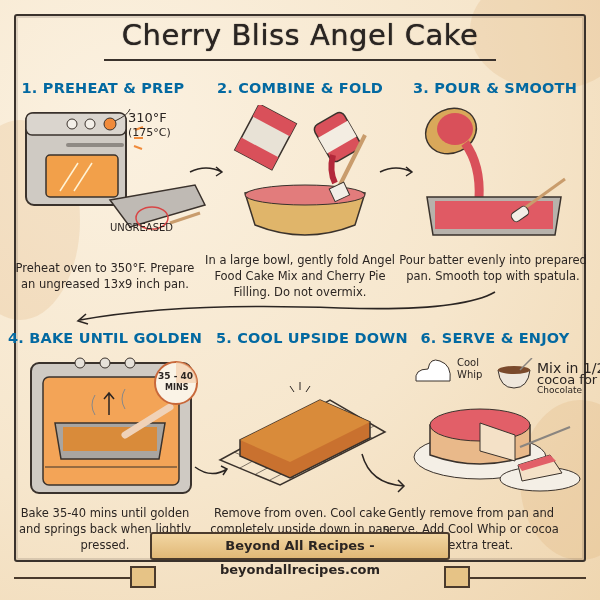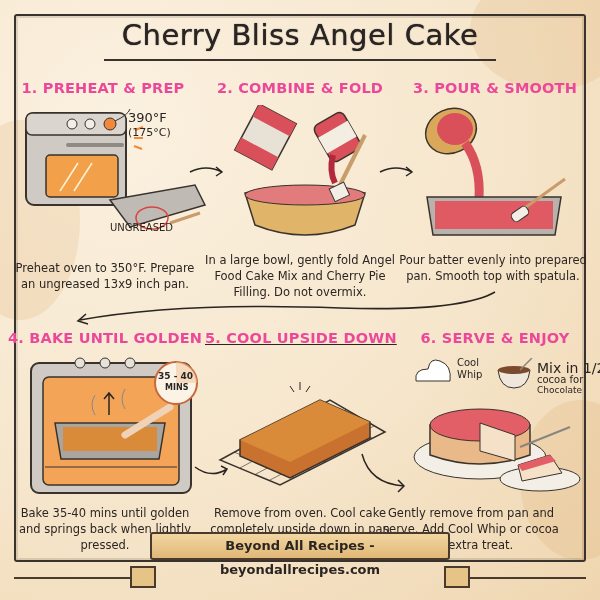--- a/index.html
+++ b/index.html
@@ -21,21 +21,21 @@
     font-family: "DejaVu Sans", sans-serif; font-size: 29px; font-weight: normal;
     letter-spacing: 0.5px; color: #2a2522;
     text-shadow: 0 0 1px #2a2522;
   }
   .title-rule {
     position: absolute; left: 104px; top: 59px; width: 392px; height: 2px; background: #3a322c;
   }
   .step { position: absolute; width: 190px; }
   .step-head {
     font-family: "DejaVu Sans", sans-serif; font-size: 14.5px; font-weight: bold;
-    letter-spacing: 0.2px; color: #ec4899; text-align: center; white-space: nowrap;
+    letter-spacing: 0.2px; color: #0369a1; text-align: center; white-space: nowrap;
   }
   .step-desc {
     position: absolute; font-family: "DejaVu Sans", sans-serif; font-size: 11.5px; line-height: 16px;
     text-align: center; color: #2b2522; width: 190px;
   }
   .illus { position: absolute; }
   .small-label { font-family: "DejaVu Sans", sans-serif; font-size: 9px; color: #2b2522; position: absolute; white-space: nowrap; }
   .banner {
     position: absolute; left: 150px; top: 532px; width: 300px; height: 28px;
     background: linear-gradient(#f2d6a2, #e1b877); border: 2px solid #4a3a2c; border-radius: 3px;
@@ -69,21 +69,21 @@
   <rect x="46" y="38" width="58" height="4" rx="2" fill="#8f8a84"></rect>
   <rect x="26" y="50" width="72" height="42" rx="4" fill="#f2a04a" stroke="#3a322c" stroke-width="1.5"></rect>
   <line x1="40" y1="86" x2="58" y2="58" stroke="#fff3d6" stroke-width="1.5"></line>
   <line x1="54" y1="86" x2="72" y2="58" stroke="#fff3d6" stroke-width="1.5"></line>
   <path d="M90 95 L175 80 L185 100 L110 122 Z" fill="#bfbab4" stroke="#3a322c" stroke-width="1.5"></path>
   <ellipse cx="132" cy="113" rx="16" ry="11" fill="none" stroke="#d84545" stroke-width="1.5"></ellipse>
   <path d="M95 16 Q108 10 110 4" fill="none" stroke="#3a322c"></path>
   <path d="M115 25 l8 -3 M114 33 l9 0 M114 41 l8 3" stroke="#f08a3a" stroke-width="2"></path>
   <path d="M150 118 l30 -10" stroke="#c99c6c" stroke-width="3"></path>
 </svg>
-<div class="small-label" style="left:128px;top:110px;font-size:13px;">390°F</div>
+<div class="small-label" style="left:128px;top:110px;font-size:13px;">310°F</div>
 <div class="small-label" style="left:128px;top:126px;font-size:11px;">(175°C)</div>
 <div class="small-label" style="left:110px;top:222px;font-size:10px;">UNGREASED</div>
 <div class="step-desc" style="left:10px;top:252px;margin-top:8px;">Preheat oven to 350°F. Prepare an ungreased 13x9 inch pan.</div>
 
 <svg class="illus" style="left:188px;top:160px;" width="40" height="20">
   <path d="M2 12 Q18 4 34 12 M28 7 L34 12 L28 16" fill="none" stroke="#2b2522" stroke-width="1.5"></path>
 </svg>
 
 <div class="step" style="left:205px;top:80px;">
   <div class="step-head">2. COMBINE &amp; FOLD</div>
@@ -145,21 +145,21 @@
   <path d="M100 80 L145 52" stroke="#f0d2b8" stroke-width="7" stroke-linecap="round"></path>
 </svg>
 <svg class="illus" style="left:153px;top:360px;" width="46" height="46">
   <circle cx="23" cy="23" r="21" fill="#faf3e6" stroke="#c8683a" stroke-width="2"></circle>
   <path d="M23 2 A21 21 0 0 1 44 23 L23 23 Z" fill="#f4c9a3" opacity="0.6"></path>
 </svg>
 <div class="small-label" style="left:158px;top:371px;font-size:9px;font-weight:bold;">35 - 40</div>
 <div class="small-label" style="left:165px;top:383px;font-size:8px;font-weight:bold;">MINS</div>
 <div class="step-desc" style="left:10px;top:505px;">Bake 35-40 mins until golden and springs back when lightly pressed.</div>
 
-<div class="step" style="left:205px;top:330px;text-decoration:underline;">
+<div class="step" style="left:216px;top:330px;">
   <div class="step-head">5. COOL UPSIDE DOWN</div>
 </div>
 <svg class="illus" style="left:210px;top:360px;" width="180" height="130">
   <path d="M10 100 L120 40 L175 72 L70 125 Z" fill="none" stroke="#3a322c" stroke-width="1.5"></path>
   <g stroke="#3a322c" stroke-width="0.8" opacity="0.8">
     <line x1="24" y1="92" x2="84" y2="118"></line>
       <line x1="40" y1="83" x2="100" y2="110"></line>
     <line x1="56" y1="74" x2="116" y2="102"></line>
       <line x1="72" y1="66" x2="132" y2="94"></line>
     <line x1="88" y1="57" x2="148" y2="85"></line>
@@ -187,21 +187,21 @@
 <svg class="illus" style="left:412px;top:355px;" width="46" height="32">
   <path d="M4 26 Q2 14 16 14 Q18 2 28 6 Q40 10 38 26 Z" fill="#ffffff" stroke="#3a322c" stroke-width="1"></path>
 </svg>
 <div class="small-label" style="left:457px;top:357px;font-size:10px;line-height:12px;width:32px;white-space:normal;">Cool Whip</div>
 <svg class="illus" style="left:494px;top:358px;" width="42" height="32">
   <path d="M4 12 Q20 8 36 12 Q34 30 20 30 Q6 30 4 12 Z" fill="#efe7dc" stroke="#3a322c"></path>
   <ellipse cx="20" cy="12" rx="16" ry="4" fill="#7a4a2c"></ellipse>
   <line x1="26" y1="12" x2="38" y2="0" stroke="#8a8580" stroke-width="1.5"></line>
 </svg>
 <div class="small-label" style="left:537px;top:363px;font-size:14px;line-height:11px;">Mix in 1/2</div>
-<div class="small-label" style="left:537px;top:374px;font-size:10px;line-height:11px;">cocoa for</div>
+<div class="small-label" style="left:537px;top:374px;font-size:13px;line-height:11px;">cocoa for</div>
 <div class="small-label" style="left:537px;top:385px;font-size:9px;line-height:11px;">Chocolate</div>
 <svg class="illus" style="left:410px;top:395px;" width="180" height="100">
   <ellipse cx="70" cy="62" rx="66" ry="22" fill="#f4efe6" stroke="#3a322c"></ellipse>
   <path d="M20 30 Q70 10 120 30 L120 60 Q70 78 20 60 Z" fill="#e9b98a" stroke="#3a322c" stroke-width="1.5"></path>
   <ellipse cx="70" cy="30" rx="50" ry="16" fill="#e25f68" stroke="#3a322c"></ellipse>
   <path d="M70 28 L105 40 L105 66 L70 56 Z" fill="#f4e1c7" stroke="#3a322c"></path>
   <ellipse cx="130" cy="84" rx="40" ry="12" fill="#f4efe6" stroke="#3a322c"></ellipse>
   <path d="M108 70 L140 60 L152 78 L112 86 Z" fill="#f4e1c7" stroke="#3a322c"></path>
   <path d="M108 70 L140 60 L146 66 L112 76 Z" fill="#e25f68"></path>
   <path d="M110 52 L160 32" stroke="#8a8580" stroke-width="2"></path>

